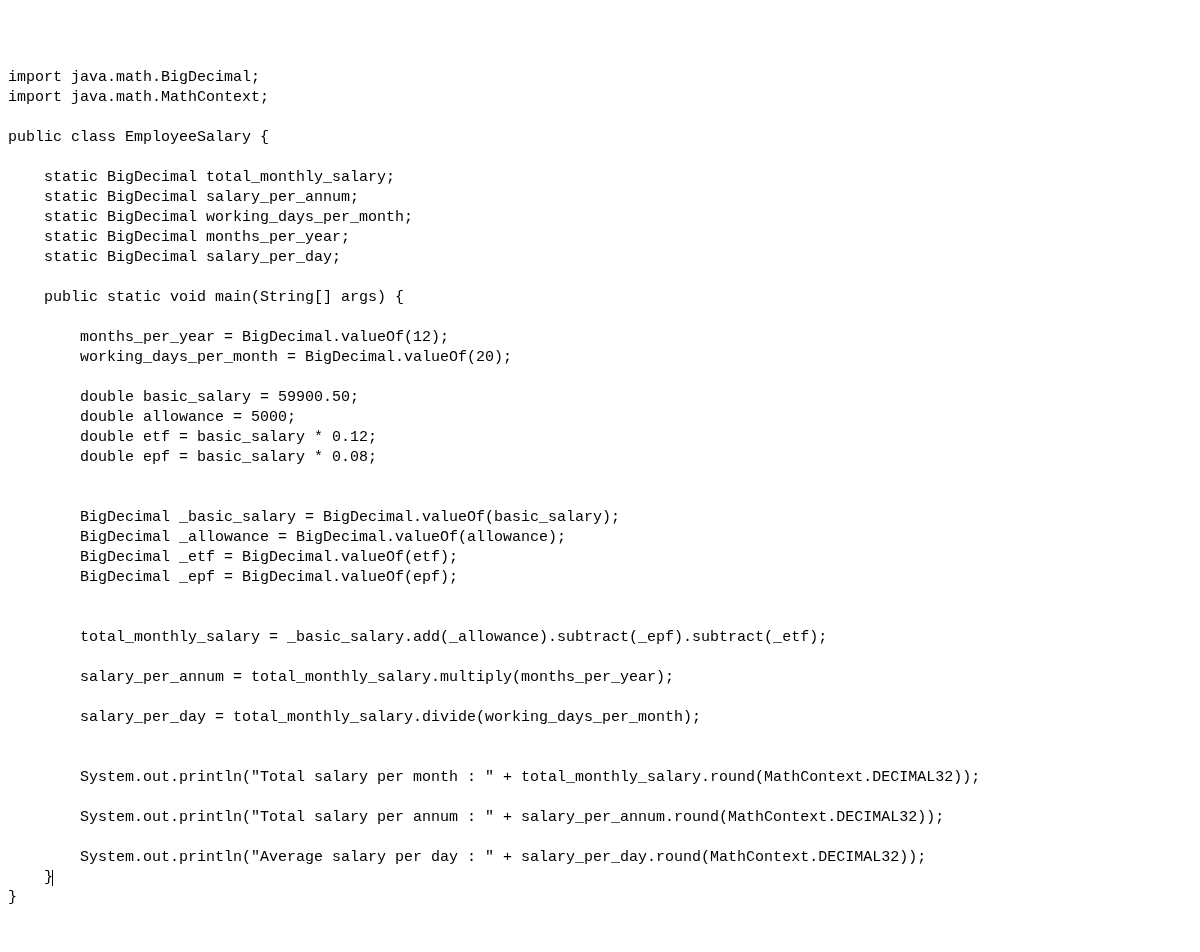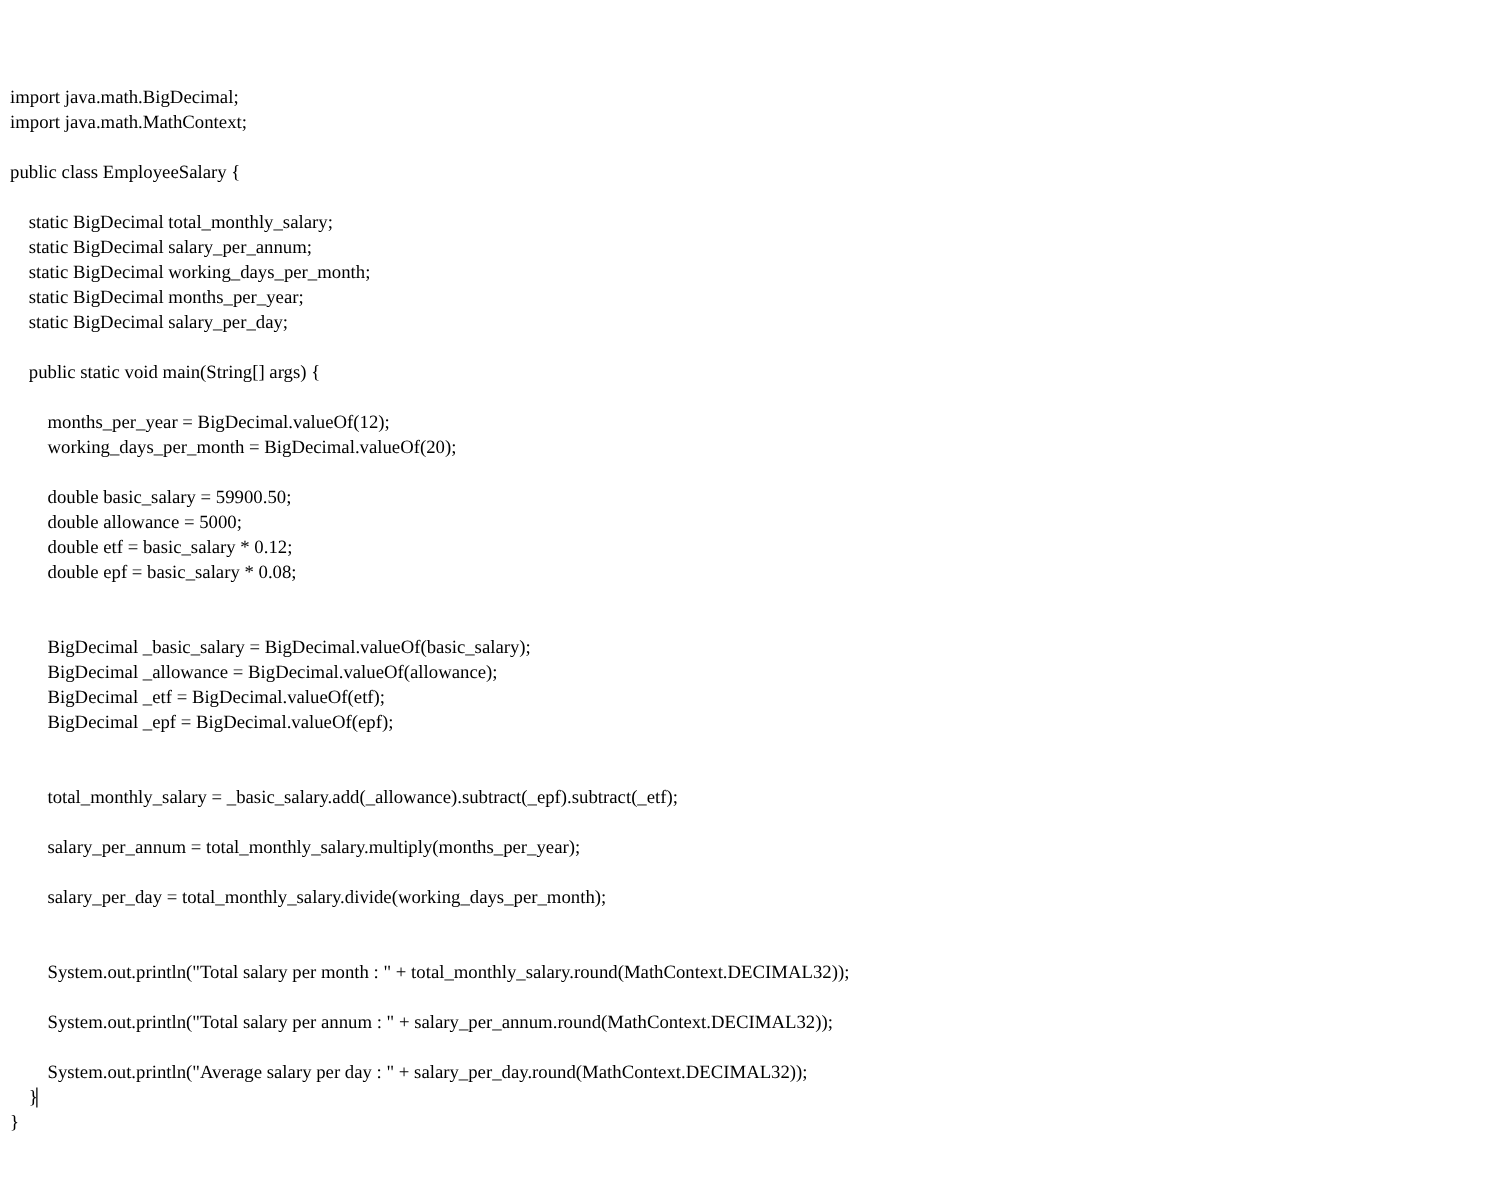--- a/index.html
+++ b/index.html
@@ -7,21 +7,20 @@
     padding: 8px;
     background: #ffffff;
     font-family: Consolas, "Courier New", monospace;
     font-size: 15px;
     line-height: 20px;
     color: #000000;
     white-space: pre;
   }
   .code-container {
     width: 1184px;
-    font-family: Liberation Serif, serif;
   }
   .caret {
     display: inline-block;
     width: 1px;
     height: 16px;
     background: #000;
     vertical-align: text-bottom;
     margin-left: -1px;
   }
 </style>

